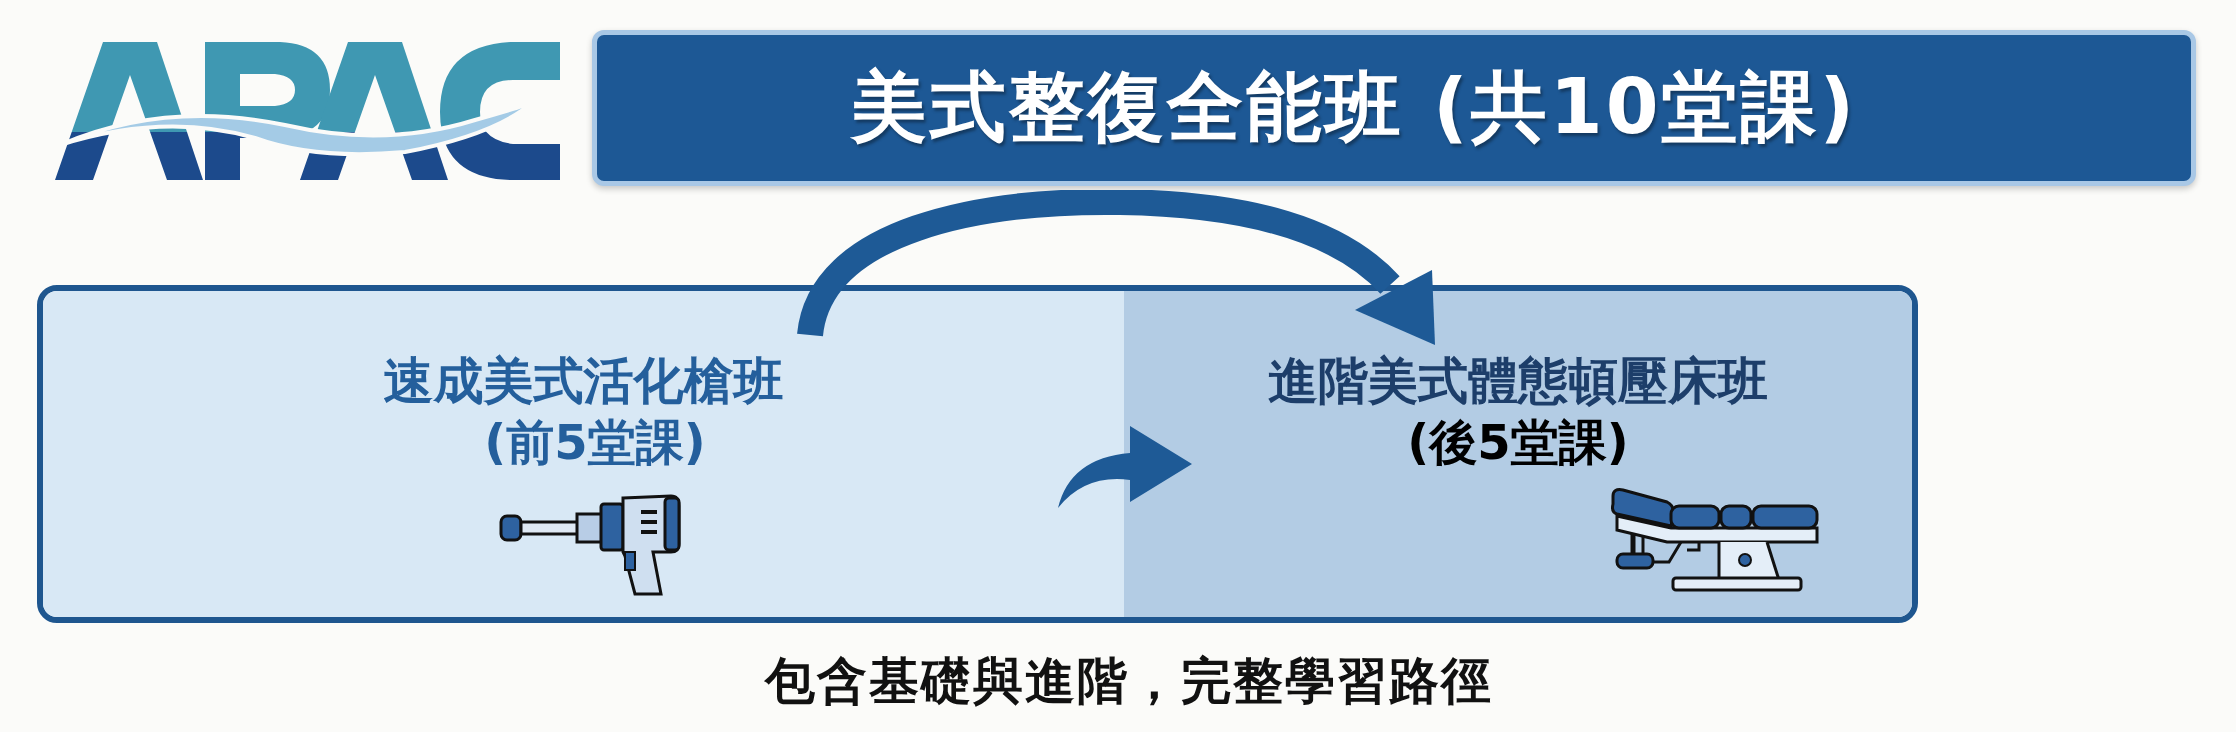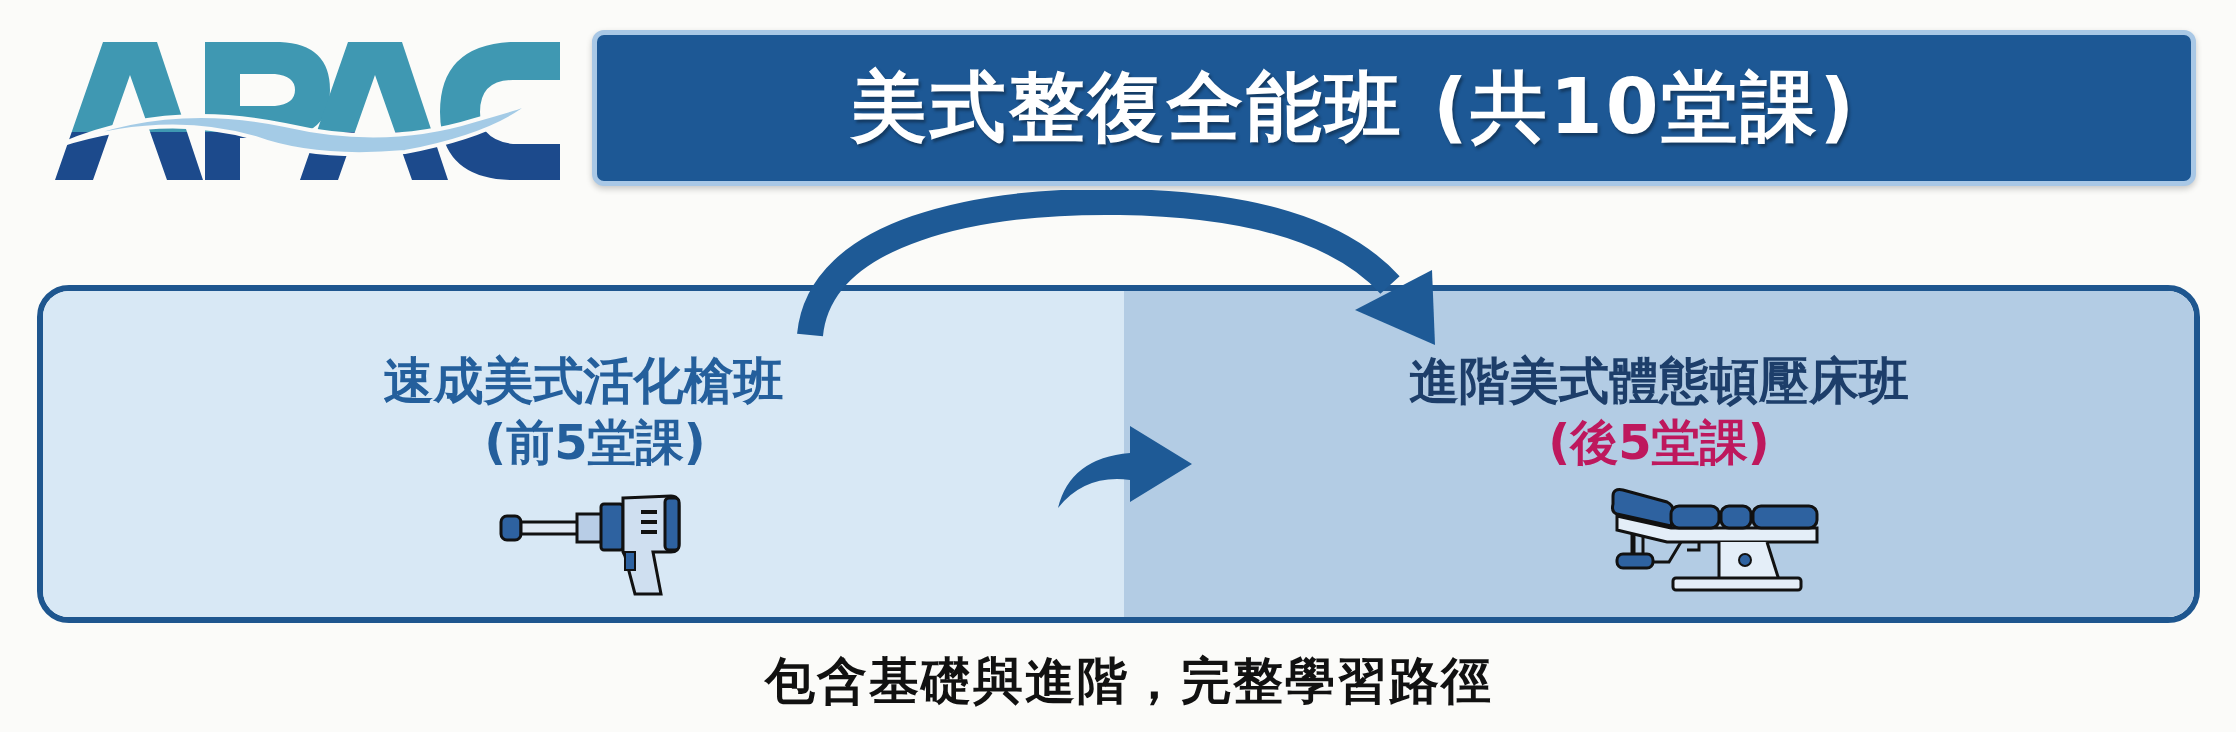--- a/index.html
+++ b/index.html
@@ -18,39 +18,39 @@
     box-shadow:0 3px 6px rgba(0,0,0,0.2);
     display:flex; align-items:center; justify-content:center;
   }
   .title-text {
     color:#ffffff; font-weight:bold; font-size:76px; letter-spacing:3px;
     text-shadow:2px 3px 3px rgba(0,0,0,0.35);
     margin-left:-80px;
   }
   .arc-arrow { position:absolute; left:780px; top:190px; width:680px; height:160px; z-index:3; }
   .main-box {
-    position:absolute; left:37px; top:285px; width:2163px; height:338px;
-    box-sizing:border-box; border:6px solid #1e568f; border-radius:32px;
+    position:absolute; left:37px; top:285px; width:1881px; height:338px;
+    box-sizing:border-box; border:6px solid #1e568f; border-radius:20px;
     overflow:hidden; display:flex;
   }
   .panel { position:relative; height:100%; }
   .panel-left { width:1081px; background:#d8e8f5; }
   .panel-right { flex:1; background:#b3cce4; }
   .panel-title {
     position:absolute; left:0; right:0; text-align:center; font-weight:bold;
     font-size:50px; line-height:60px;
   }
   .panel-left .panel-title { color:#245f9c; }
   .panel-right .panel-title { color:#1d3e6a; }
   .panel-sub {
     position:absolute; left:0; right:0; text-align:center; font-weight:bold;
     font-size:48px; line-height:58px;
   }
   .panel-left .panel-sub { color:#245f9c;margin-left:23px; }
-  .panel-right .panel-sub { color:#be185d; }
+  .panel-right .panel-sub { color:#000000; }
   .gun-icon { position:absolute; left:450px; top:195px; width:200px; height:115px; }
   .table-icon { position:absolute; left:483px; top:195px; width:220px; height:110px; }
   .mid-arrow { position:absolute; left:1050px; top:418px; width:150px; height:100px; z-index:3; }
   .caption {
     position:absolute; left:0; right:0; top:648px; text-align:center;
     font-weight:bold; font-size:50px; color:#111111; letter-spacing:2px;padding-left:22px;
   }
 </style>
 </head>
 <body>

